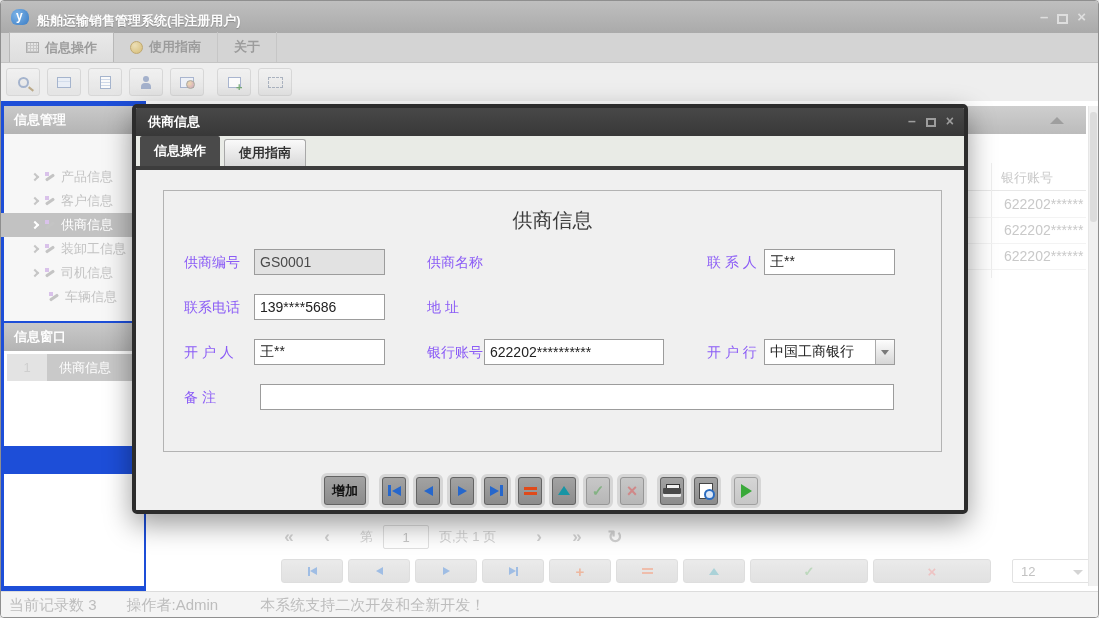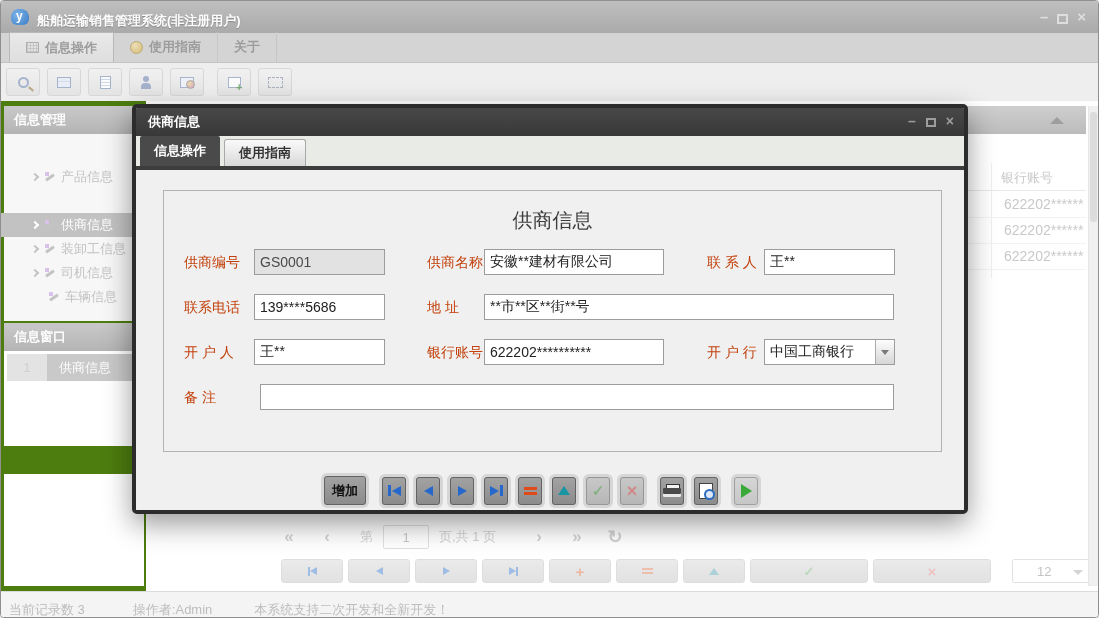--- a/index.html
+++ b/index.html
@@ -43,21 +43,21 @@
   .t-user::before { content:""; position:absolute; left:3px; top:0; width:6px; height:6px; border-radius:50%; background:#92a2c4; }
   .t-user::after { content:""; position:absolute; left:1px; top:7px; width:10px; height:6px; border-radius:4px 4px 0 0; background:#92a2c4; }
   .t-window { width:14px; height:11px; border:1px solid #98a8c8; background:#eef2fa; position:relative; }
   .t-window::after { content:""; position:absolute; right:-2px; bottom:-2px; width:7px; height:7px; border-radius:50%;
     background:radial-gradient(circle at 35% 35%,#f0d8a0,#c890b8); border:1px solid #998; }
   .t-formnew { width:13px; height:11px; border:1px solid #98a8c8; background:#fff; position:relative; }
   .t-formnew::after { content:"+"; position:absolute; right:-3px; bottom:-6px; color:#5a9a5a; font-weight:bold; font-size:11px; }
   .t-select { width:15px; height:11px; border:1px dashed #9aa4b4; }
 
   
-  .sidebar { left:0; top:100px; width:145px; height:490px; background:#4d7c0f; }
+  .sidebar { left:0; top:100px; width:145px; height:490px; background:#1d4ed8; }
   .shead { position:absolute; left:3px; width:140px; height:28px; background:linear-gradient(#c9c9c9,#b4b4b4);
     color:#fdfdfd; font-size:13px; font-weight:bold; line-height:28px; padding-left:10px; }
   .spanel { position:absolute; left:3px; width:140px; background:#f7f7f7; }
   .titem { position:absolute; left:0; width:140px; height:24px; display:flex; align-items:center; color:#c3c3c3; font-size:13px; }
   .titem.sel { left:-3px; width:146px; background:#c2c2c2; color:#fff; padding-left:3px; }
   .chev { width:6px; height:6px; border-right:2px solid #c6c6c6; border-bottom:2px solid #c6c6c6; display:inline-block; flex:none; }
   .chev.down { transform:rotate(45deg); margin:0 6px 2px 12px; }
   .chev.right { transform:rotate(-45deg); margin:0 6px 0 28px; }
   .sel .chev { border-color:#fff; }
   .folder { width:13px; height:10px; background:#ead9a2; border:1px solid #cdb97e; border-radius:1px; margin-right:6px; flex:none; position:relative; }
@@ -83,48 +83,48 @@
   .pager { position:absolute; left:0; top:420px; width:954px; height:32px; display:flex; align-items:center; color:#d2d2d2; }
   .pbtn { font-size:17px; font-weight:bold; width:30px; text-align:center; }
   .pager .at1 { margin-left:128px; } .pager .gap { margin-left:8px; }
   .pager input { width:46px; height:24px; border:1px solid #e0e0e0; border-radius:2px; text-align:center; color:#c6c6c6; font-size:13px; background:#fff; }
   .ptext { font-size:13px; margin:0 10px; }
   .btoolbar { position:absolute; left:0; top:456px; width:954px; height:28px; display:flex; align-items:center; gap:5px; padding-left:135px; }
   .bbtn { height:24px; border:1px solid #d4d4d4; border-radius:3px; background:linear-gradient(#e4e4e4,#d8d8d8);
     display:flex; align-items:center; justify-content:center; opacity:.75; }
   .bbtn.nav { width:62px; } .bbtn.wide { width:118px; }
   .combo12 { margin-left:16px; width:78px; height:24px; border:1px solid #e2e2e2; border-radius:2px; background:#fff;
-    display:flex; align-items:center; position:relative; color:#c2c2c2; font-size:13px; padding-left:24px; }
+    display:flex; align-items:center; position:relative; color:#c2c2c2; font-size:13px; padding-left:8px; }
   .combo12 .arr { position:absolute; right:6px; top:10px; width:0; height:0; border-left:5px solid transparent; border-right:5px solid transparent; border-top:5px solid #d4d4d4; }
   .vscroll { left:1087px; top:105px; width:10px; height:480px; background:#f0f0f0; border-left:1px solid #e6e6e6; }
   .vthumb { position:absolute; left:1px; top:6px; width:7px; height:110px; background:#dcdcdc; border-radius:3px; }
 
   
   .statusbar { left:0; top:590px; width:1099px; height:28px; background:#f4f4f4; border-top:1px solid #dcdcdc;
-    display:flex; align-items:flex-end; color:#bdbdbd; font-size:13px; }
+    display:flex; align-items:center; color:#bdbdbd; font-size:15px; }
   .statusbar span { margin-right:0; }
-  .st1{ margin-left:8px; } .st2{ margin-left:48px; } .st3{ margin-left:42px; }
+  .st1{ margin-left:8px; } .st2{ margin-left:30px; } .st3{ margin-left:42px; }
 
   
   .dialog { left:131px; top:103px; width:836px; height:410px; border:4px solid #2c2c2c; border-radius:5px;
     background:#f0f0f0; box-shadow:0 10px 28px rgba(0,0,0,.4); overflow:hidden; }
   .dlg-titlebar { position:relative; height:28px; background:linear-gradient(#484848,#383838); display:flex; align-items:center; }
   .dlg-title { color:#fff; font-size:13px; font-weight:bold; margin-left:12px; }
   .dlg-ctrls { position:absolute; right:10px; top:6px; display:flex; gap:10px; align-items:center; }
   .dc { color:#9d9d9d; font-size:14px; font-weight:bold; line-height:14px; }
   .dc-max { width:10px; height:9px; border:2px solid #9d9d9d; margin-top:2px; }
   .dlg-tabs { height:30px; background:#e9ebe6; display:flex; align-items:flex-end; padding-left:4px; }
   .dtab { height:30px; padding:0 14px; font-size:13px; font-weight:bold; display:flex; align-items:center; }
   .dtab.active { background:#4a4a4a; color:#fff; border-radius:2px 2px 0 0; }
   .dtab.idle { height:27px; background:linear-gradient(#fafafa,#d9d9d9); color:#333; border:1px solid #a8a8a8; border-bottom:none; border-radius:3px 3px 0 0; margin-left:4px; }
   .dlg-tabline { height:4px; background:#3d3d3d; }
   .dlg-body { position:relative; height:340px; background:#f0f0f0; }
   .groupbox { position:absolute; left:27px; top:20px; width:779px; height:262px; border:1px solid #b3b3b3; }
   .form-title { position:absolute; left:0; top:16px; width:100%; text-align:center; font-size:20px; color:#3c3c3c; }
-  .f-label { position:absolute; font-size:14px; color:#c2410c; line-height:26px; white-space:pre; }
+  .f-label { position:absolute; font-size:14px; color:#8b5cf6; line-height:26px; white-space:pre; }
   .f-input { position:absolute; height:26px; border:1px solid #9c9c9c; background:#fff; font-size:14px; color:#222;
     padding:0 5px; font-family:"Liberation Sans", sans-serif; }
   .f-input.ro { background:#e2e2e2; color:#4a4a4a; }
   .combo { position:absolute; height:26px; border:1px solid #9c9c9c; background:#fff; display:flex; align-items:center; }
   .combo .ctext { flex:1; font-size:14px; color:#222; padding-left:5px; }
   .combo .cbtn { width:19px; height:100%; background:linear-gradient(#fdfdfd,#d6d6d6); border-left:1px solid #aaa;
     display:flex; align-items:center; justify-content:center; }
   .combo .cbtn i { width:0; height:0; border-left:4px solid transparent; border-right:4px solid transparent; border-top:5px solid #7a7a7a; }
 
   .dlg-buttons { position:absolute; left:185px; top:303px; height:35px; display:flex; align-items:center; gap:4px; }
@@ -282,20 +282,25 @@
   </div>
 
   <div class="abs sidebar">
     <div class="shead" style="top:5px">信息管理</div>
     <div class="spanel" style="top:33px; height:187px">
       <div class="titem" style="top:31px">
         <span class="chev right"></span>
         <span class="wand"></span>
         <span>产品信息</span>
       </div>
+      <div class="titem" style="top:55px">
+        <span class="chev right"></span>
+        <span class="wand"></span>
+        <span>客户信息</span>
+      </div>
       <div class="titem sel" style="top:79px">
         <span class="chev right"></span>
         <span class="wand"></span>
         <span>供商信息</span>
       </div>
       <div class="titem" style="top:103px">
         <span class="chev right"></span>
         <span class="wand"></span>
         <span>装卸工信息</span>
       </div>
@@ -343,28 +348,26 @@
       <div class="dtab idle">使用指南</div>
     </div>
     <div class="dlg-tabline"></div>
     <div class="dlg-body">
       <div class="groupbox">
         <div class="form-title">供商信息</div>
 
         <span class="f-label" style="left:20px; top:58px">供商编号</span>
         <input class="f-input ro" style="left: 90px; top: 58px; width: 131px;" readonly="" value="GS0001">
         <span class="f-label" style="left:263px; top:58px">供商名称</span>
-        <input class="f-input" style="left: 320px; top: 58px; width: 180px;" value="安徽**建材有限公司">
         <span class="f-label" style="left:543px; top:58px">联 系 人</span>
         <input class="f-input" style="left: 600px; top: 58px; width: 131px;" value="王**">
 
         <span class="f-label" style="left:20px; top:103px">联系电话</span>
         <input class="f-input" style="left: 90px; top: 103px; width: 131px;" value="139****5686">
         <span class="f-label" style="left:263px; top:103px">地 址</span>
-        <input class="f-input" style="left: 320px; top: 103px; width: 410px;" value="**市**区**街**号">
 
         <span class="f-label" style="left:20px; top:148px">开 户 人</span>
         <input class="f-input" style="left: 90px; top: 148px; width: 131px;" value="王**">
         <span class="f-label" style="left:263px; top:148px">银行账号</span>
         <input class="f-input" style="left: 320px; top: 148px; width: 180px;" value="622202**********">
         <span class="f-label" style="left:543px; top:148px">开 户 行</span>
         <div class="combo" style="left:600px; top:148px; width:131px">
           <span class="ctext">中国工商银行</span>
           <span class="cbtn">
               <i></i>

